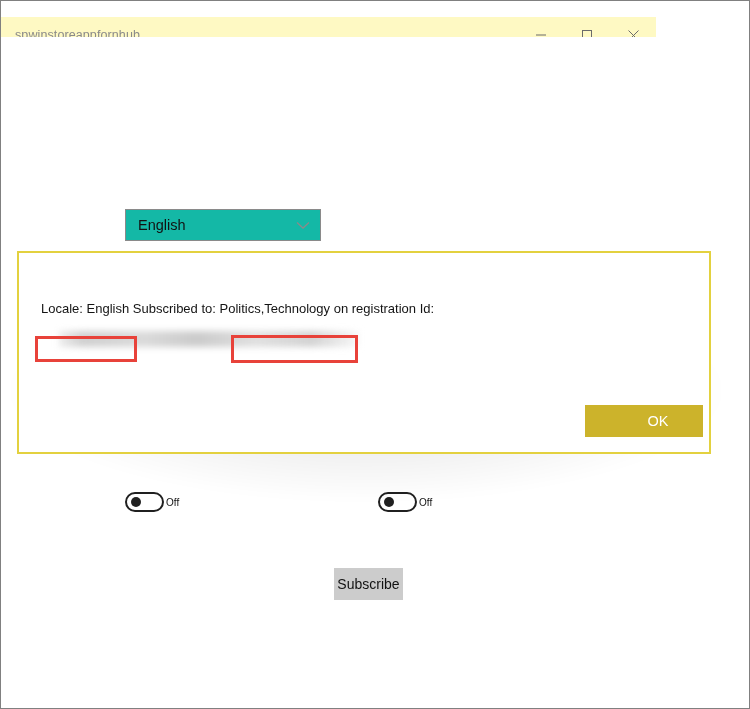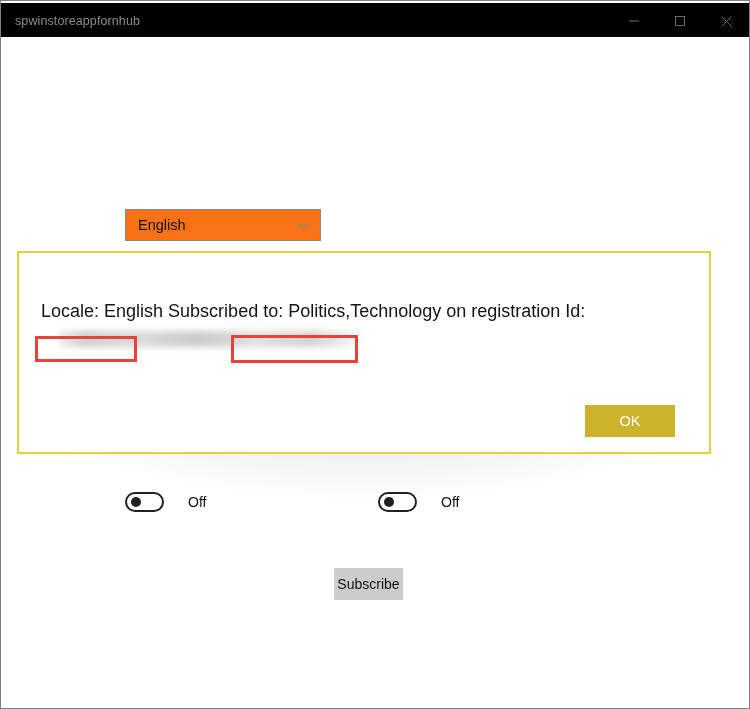--- a/index.html
+++ b/index.html
@@ -24,24 +24,24 @@
     box-sizing: border-box;
     border: 1px solid #808080;
     background: #ffffff;
     overflow: hidden;
   }
 
   
   .titlebar {
     position: absolute;
     left: 0;
-    top: 2px;
-    width: 748px;
+    top: 16px;
+    width: 655px;
     height: 36px;
-    background: #000000;
+    background: #fef9c3;
     display: flex;
     align-items: center;
   }
   .titlebar-text {
     margin-left: 14px;
     font-size: 12.5px;
     color: #8a8a8a;
     letter-spacing: 0.1px;
     white-space: nowrap;
     user-select: none;
@@ -87,21 +87,21 @@
 
   
   .combo {
     position: absolute;
     left: 124px;
     top: 172px;
     width: 196px;
     height: 32px;
     box-sizing: border-box;
     border: 1px solid #8a8a8a;
-    background: #f97316;
+    background: #14b8a6;
     display: flex;
     align-items: center;
     cursor: default;
   }
   .combo-value {
     margin-left: 12px;
     font-size: 14.5px;
     color: #121212;
     white-space: nowrap;
   }
@@ -142,22 +142,22 @@
     position: absolute;
     left: 4px;
     top: 50%;
     transform: translateY(-50%);
     width: 10px;
     height: 10px;
     border-radius: 50%;
     background: #202020;
   }
   .toggle-label {
-    margin-left: 24px;
-    font-size: 14px;
+    margin-left: 2px;
+    font-size: 10px;
     color: #121212;
     white-space: nowrap;
   }
 
   
   .subscribe-btn {
     position: absolute;
     left: 333px;
     top: 531px;
     width: 69px;
@@ -190,21 +190,21 @@
     width: 694px;
     height: 203px;
     box-sizing: border-box;
     border: 2px solid #e3d13f;
     background: #ffffff;
   }
   .dialog-text {
     position: absolute;
     left: 22px;
     top: 49px;
-    font-size: 18px;
+    font-size: 13px;
     color: #141414;
     white-space: nowrap;
     line-height: 1;
   }
   .dialog-text .seg { display: inline; }
 
   
   .redacted {
     position: absolute;
     left: 40px;
@@ -230,20 +230,21 @@
     height: 32px;
     background: #ccb32b;
     border: none;
     display: flex;
     align-items: center;
     justify-content: center;
     font-family: "Liberation Sans", sans-serif;
     font-size: 14.5px;
     color: #ffffff;
     cursor: pointer;
+    padding-left: 28px;
   }
 
   
   .annotation {
     position: absolute;
     box-sizing: border-box;
     border: 3px solid #e8423a;
     background: transparent;
     pointer-events: none;
   }

